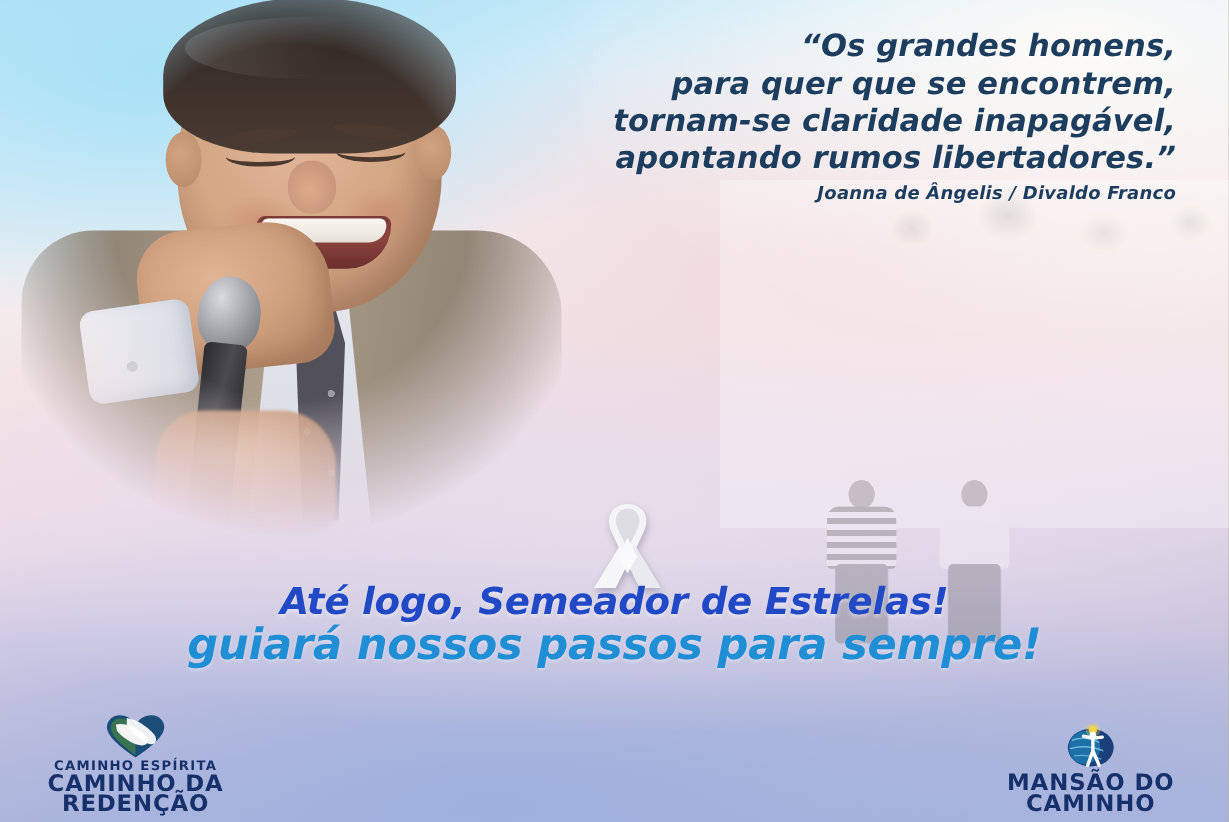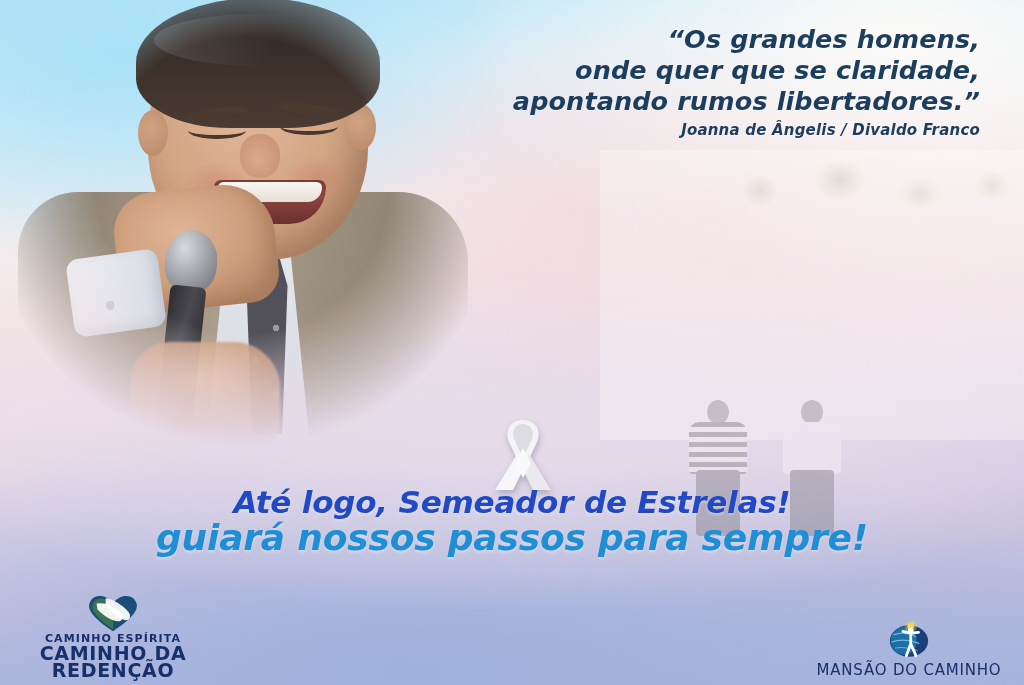--- a/index.html
+++ b/index.html
@@ -263,21 +263,21 @@
   .logo-mark { height: 40px; display:flex; align-items:center; justify-content:center; }
   .logo-t1 {
     font-size: 11px; font-weight: bold; color:#15306b;
     letter-spacing: 1.1px; line-height: 13px;
   }
   .logo-t2 {
     font-size: 19px; font-weight: bold; color:#15306b;
     letter-spacing: .7px; line-height: 17px;
   }
   .logo-single {
-    font-size: 15px; font-weight: normal; color:#15306b;
+    font-size: 19px; font-weight: bold; color:#15306b;
     letter-spacing: .8px; line-height:18px;
   }
 </style>
 </head>
 <body>
 
 <div id="poster">
 
   <div class="bg-base"></div>
 
@@ -325,21 +325,22 @@
       <div class="mic">
         <div class="ball"></div>
         <div class="body"></div>
       </div>
       <div class="hand-low"></div>
     </div>
   </div>
 
   <div class="quote">
     <div class="quote-line">“Os grandes homens,</div>
-    <div class="quote-line">onde quer que se claridade,</div>
+    <div class="quote-line">para quer que se encontrem,</div>
+    <div class="quote-line">tornam-se claridade inapagável,</div>
     <div class="quote-line">apontando rumos libertadores.”</div>
     <div class="quote-attrib">Joanna de Ângelis / Divaldo Franco</div>
   </div>
 
   <div class="ribbon">
     <svg viewBox="0 0 72 86" width="72" height="86" aria-hidden="true">
       <path d="M36 8 C24 8 17 18 22 30 L36 60 L50 30 C55 18 48 8 36 8 Z" fill="#f4f4f6"></path>
       <path d="M36 12 C28 12 24 19 27.5 28 L36 46 L44.5 28 C48 19 44 12 36 12 Z" fill="#dcdce2"></path>
       <path d="M30 42 L8 78 L26 78 L38 54 Z" fill="#f7f7f9"></path>
       <path d="M42 42 L64 78 L46 78 L34 54 Z" fill="#eaeaee"></path>

